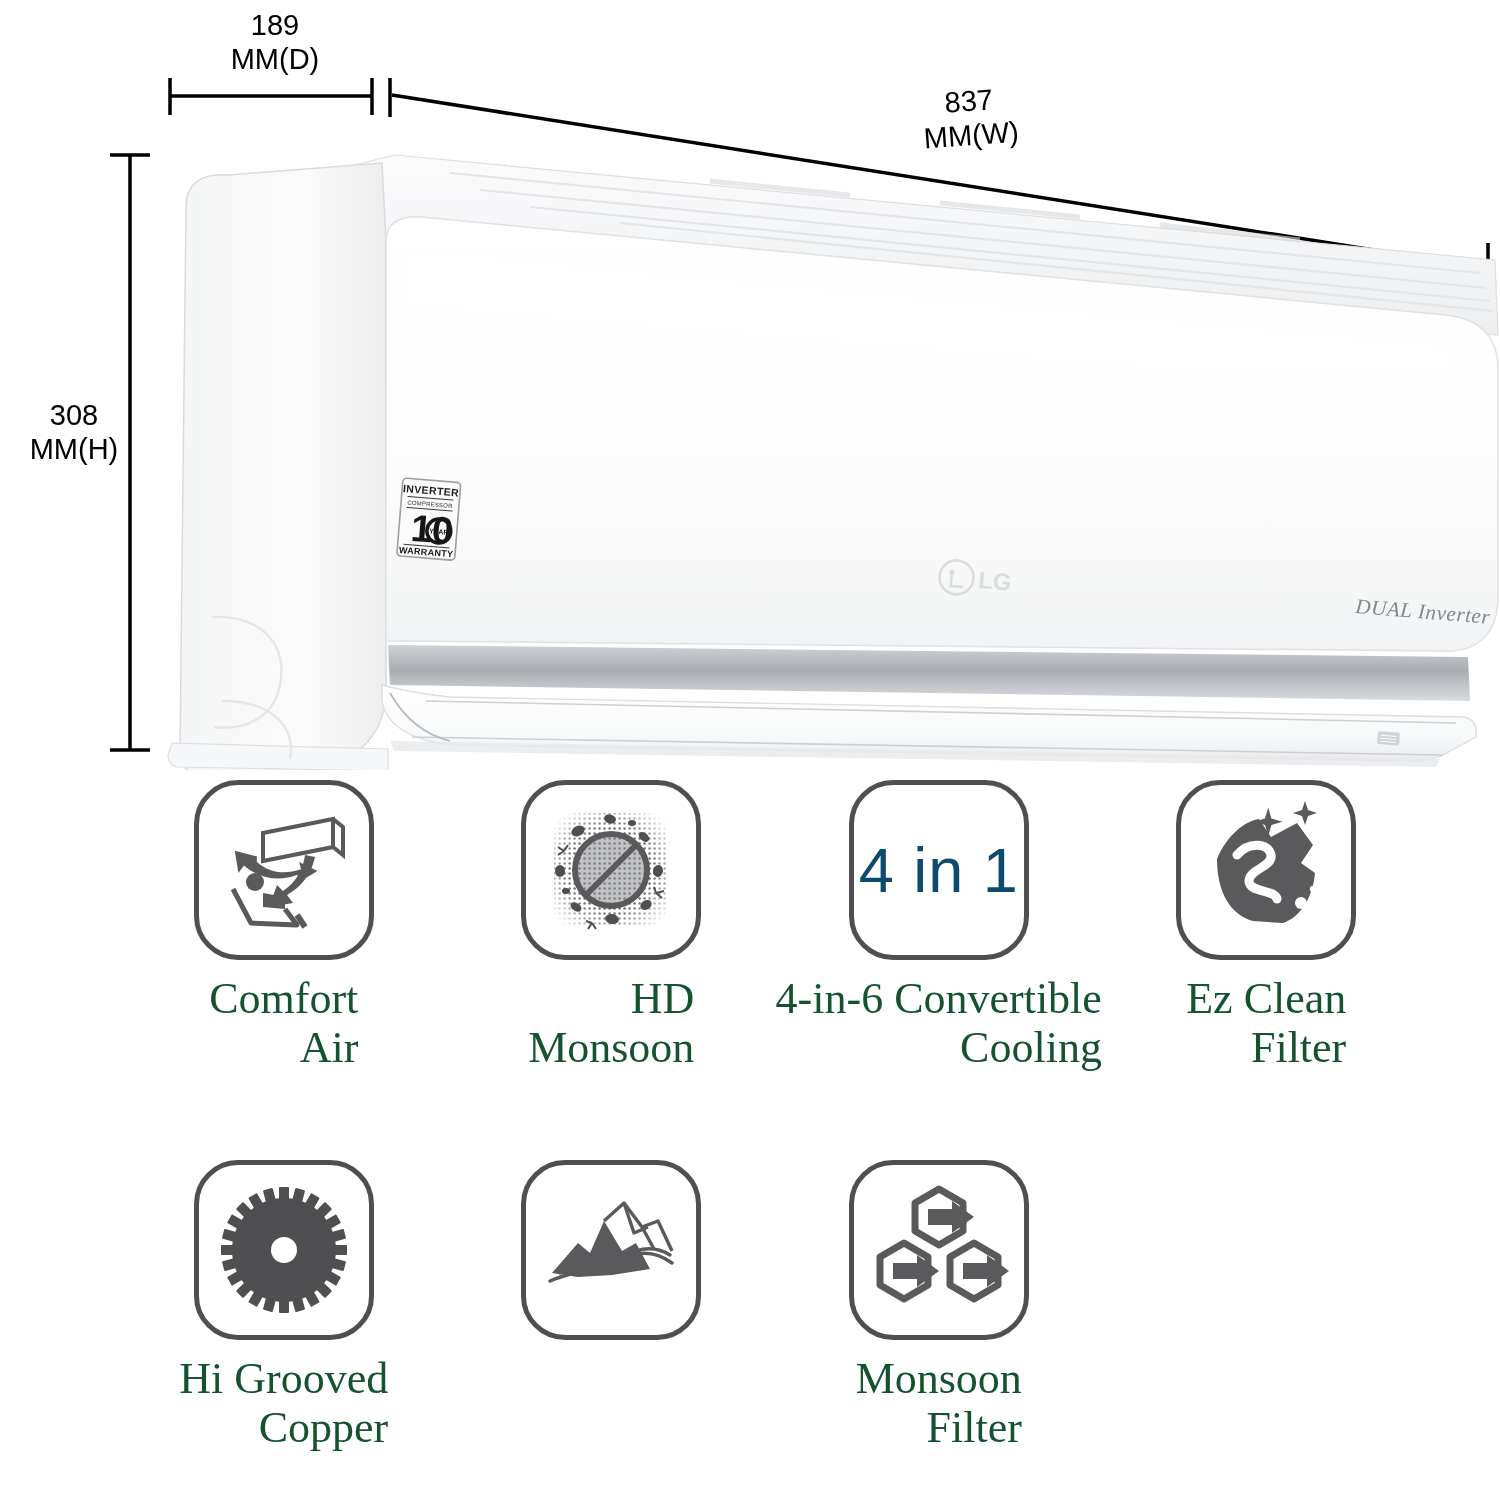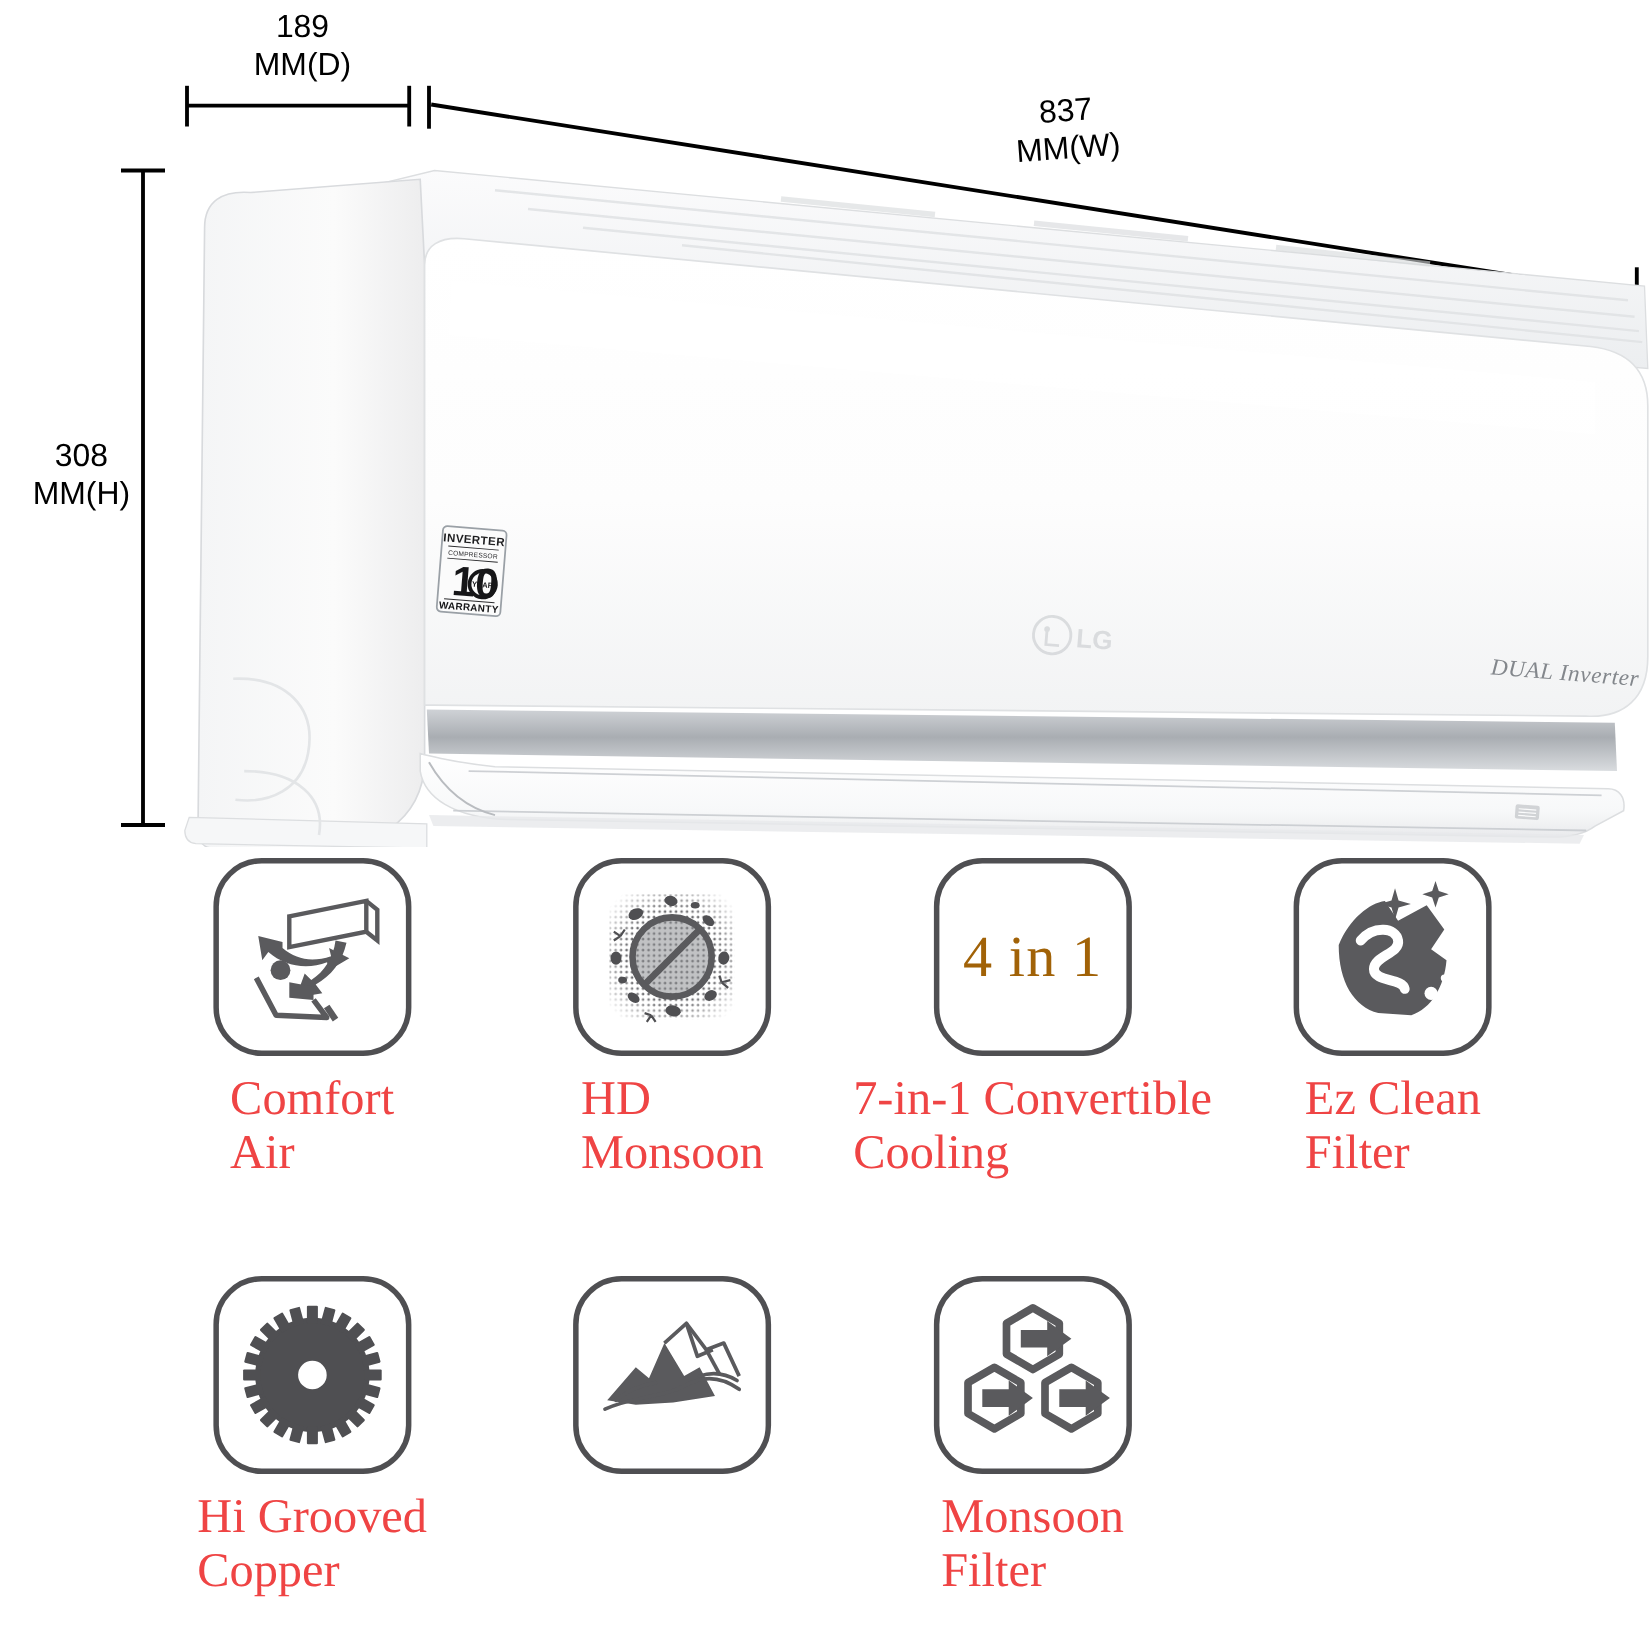--- a/index.html
+++ b/index.html
@@ -83,32 +83,32 @@
     border-radius: 44px;
     background: #ffffff;
     display: flex;
     align-items: center;
     justify-content: center;
     box-sizing: border-box;
     overflow: hidden;
   }
   .feature-icon-box svg { display: block; }
   .feature-inline-text {
-    font-family: Liberation Serif, serif;
-    font-size: 53px;
-    color: #a16207;
+    font-family: Liberation Sans, sans-serif;
+    font-size: 63px;
+    color: #0c4a6e;
     letter-spacing: 1px;
   }
   .feature-label {
     margin-top: 14px;
     font-family: "Liberation Serif", serif;
     font-size: 44px;
     line-height: 1.12;
-    color: #ef4444;
-    text-align: left;
+    color: #14532d;
+    text-align: right;
     white-space: pre-line;
     max-width: 330px;
   }
 </style>
 </head>
 <body>
 
 <div id="page">
 
   <svg class="dim-svg" viewBox="0 0 1500 800">
@@ -311,21 +311,21 @@
         </svg>
       </div>
       <div class="feature-label">HD
 Monsoon</div>
     </div>
 
     <div class="feature-cell">
       <div class="feature-icon-box">
         <span class="feature-inline-text">4 in 1</span>
       </div>
-      <div class="feature-label">7-in-1 Convertible
+      <div class="feature-label">4-in-6 Convertible
 Cooling</div>
     </div>
 
 
     <div class="feature-cell">
       <div class="feature-icon-box">
         <svg width="146" height="146" viewBox="0 0 146 146">
 
           <path d="M 24 62 C 34 38, 52 24, 66 22 L 78 40 L 104 26 L 120 48
                    L 108 66 L 122 76 C 120 100, 108 120, 90 126

